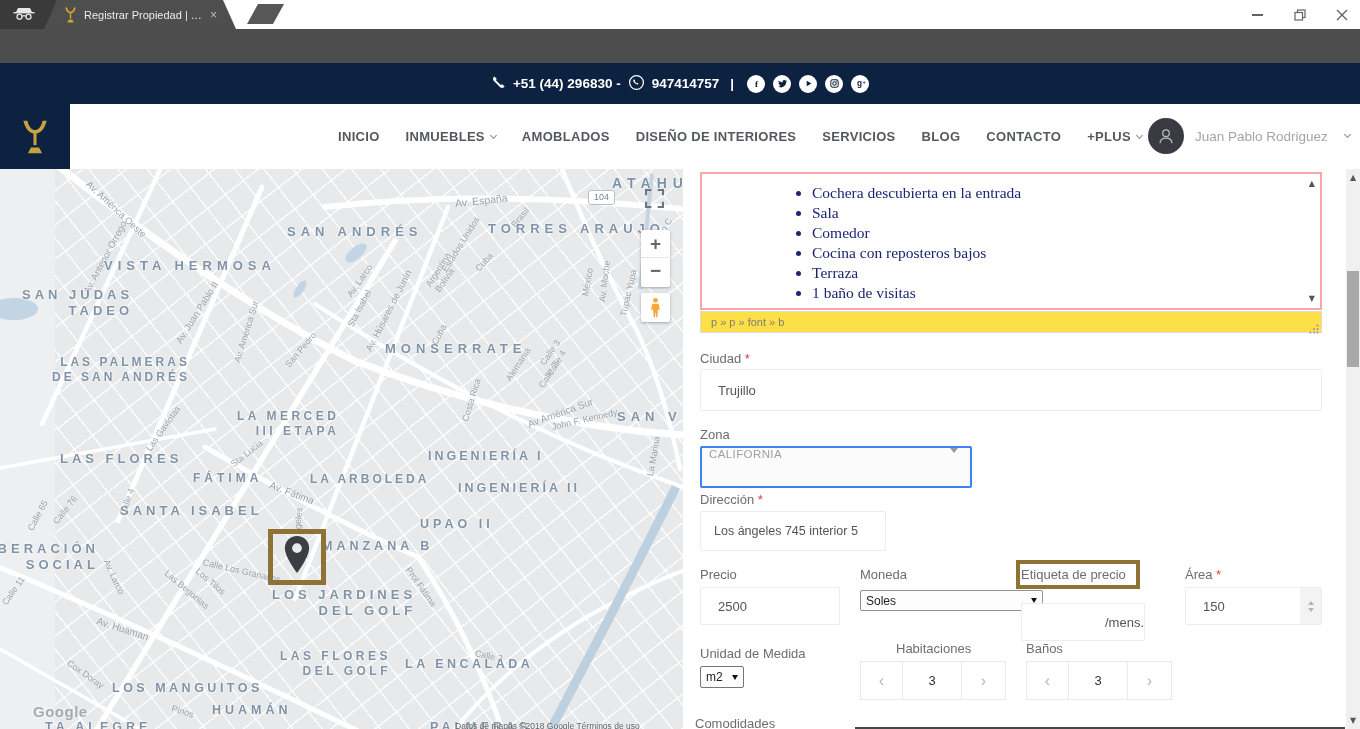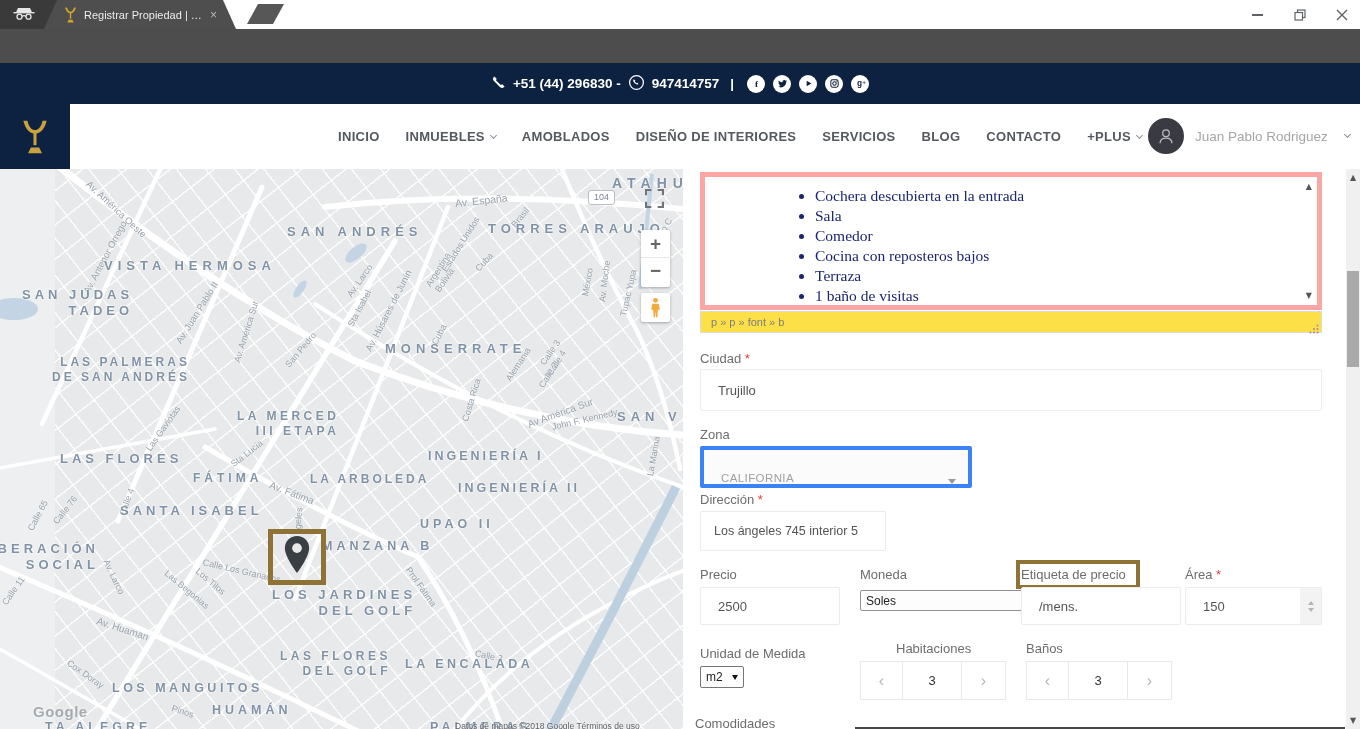--- a/index.html
+++ b/index.html
@@ -74,33 +74,33 @@
     border-radius:2px; box-shadow:0 1px 3px rgba(0,0,0,.3); display:flex; align-items:center; justify-content:center; }
   #marker { position:absolute; left:283px; top:366px; }
   .annot { position:absolute; border:5px solid #8f7336; }
   #annot-map { left:268px; top:360px; width:58px; height:56px; }
   #gwatermark { position:absolute; left:5px; top:534px; font-size:15px; font-weight:bold; color:#9aa0a6;
     letter-spacing:.5px; text-shadow:0 0 3px #fff; opacity:.85;margin-left:28px; }
   #mapattrib { position:absolute; left:455px; top:552px; font-size:8.5px; color:#5f6368; text-shadow:0 0 2px #fff; }
   
   #form { position:absolute; left:683px; top:169px; width:663px; height:560px; background:#fff; }
   #editor { position:absolute; left:17px; top:3px; width:622px; height:138px; background:#fff;
-    border:5px solid #fca5a5; overflow:hidden; cursor:text; }
+    border:2px solid #fca5a5; overflow:hidden; cursor:text; }
   #editor ul { margin-top:9px; padding-left:110px; }
   #editor li { font-family:"Liberation Serif", serif; font-size:15.5px; line-height:20px; color:#1c2570; }
   .edarrow { position:absolute; right:5px; font-size:8px; color:#555; font-family:"DejaVu Sans",sans-serif; }
   #statusbar { position:absolute; left:17px; top:142px; width:622px; height:22px; background:#fde047;
     border:1px solid #dcdcdc; font-size:11px; line-height:20px; color:#7d7d7d; padding-left:10px; }
   #grip { position:absolute; right:2px; bottom:2px; width:10px; height:10px; }
   .flabel { position:absolute; font-size:13px; color:#6d6d6d; }
   .req { color:#e0403a; }
   .finput { position:absolute; border:1px solid #ececec; border-radius:2px; background:#fff;
     font-size:13px; color:#555; padding-left:17px; font-family:"Liberation Sans",sans-serif; outline:none; }
-  .fselect { position:absolute; background:#fbfbfb; border:4px solid #3b82f6; border-radius:2px;
-    color:#9f9f9f; font-size:11.5px; letter-spacing:.4px; display:flex; align-items:flex-end; padding-left:17px; cursor:pointer; }
+  .fselect { position:absolute; background:#fbfbfb; border:2px solid #3b82f6; border-radius:2px;
+    color:#9f9f9f; font-size:11.5px; letter-spacing:.4px; display:flex; align-items:flex-start; padding-left:7px; cursor:pointer; }
   .fselect .dn { position:absolute; right:12px; width:0; height:0; border-left:4px solid rgba(0,0,0,0);
     border-right:4px solid rgba(0,0,0,0); border-top:5px solid #9a9a9a; }
   .nselect { position:absolute; background:#fdfdfd; border:1px solid #919191; border-radius:2px;
     color:#222; font-size:12px; display:flex; align-items:center; padding:0 5px; cursor:pointer; }
   .nselect .dn { margin-left:auto; width:0; height:0; border-left:3.5px solid rgba(0,0,0,0);
     border-right:3.5px solid rgba(0,0,0,0); border-top:5px solid #111; }
   .spin { position:absolute; right:1px; top:1px; bottom:1px; width:21px; background:#f3f3f3;
     display:flex; flex-direction:column; align-items:center; justify-content:center; gap:3px; }
   .spin i { width:0; height:0; border-left:3px solid rgba(0,0,0,0); border-right:3px solid rgba(0,0,0,0); }
   .spin .u { border-bottom:4px solid #b5b5b5; } .spin .d { border-top:4px solid #b5b5b5; }
@@ -428,21 +428,21 @@
   <input class="finput" style="left: 17px; top: 418px; width: 140px; height: 38px;" value="2500">
 
   <div class="flabel" style="left:177px;top:398px;">Moneda</div>
   <div class="nselect" style="left:177px;top:421px;width:183px;height:21px;">
     <span>Soles</span>
       <span class="dn"></span>
   </div>
 
   <div class="flabel" style="left:338px;top:398px;white-space:nowrap;">Etiqueta de precio</div>
   <div class="annot" id="annot-label"></div>
-  <input class="finput" style="left: 338px; top: 418px; width: 160px; height: 38px;" value="/mens.">
+  <input class="finput" style="left: 338px; top: 434px; width: 124px; height: 38px; text-align: right;" value="/mens.">
 
   <div class="flabel" style="left:502px;top:398px;"><span>Área</span> <span class="req">*</span></div>
   <div style="position:absolute;left:502px;top:418px;width:137px;height:38px;">
     <input class="finput" style="left: 0px; top: 0px; width: 137px; height: 38px;" value="150">
     <span class="spin">
         <i class="u"></i>
         <i class="d"></i>
       </span>
   </div>
 

